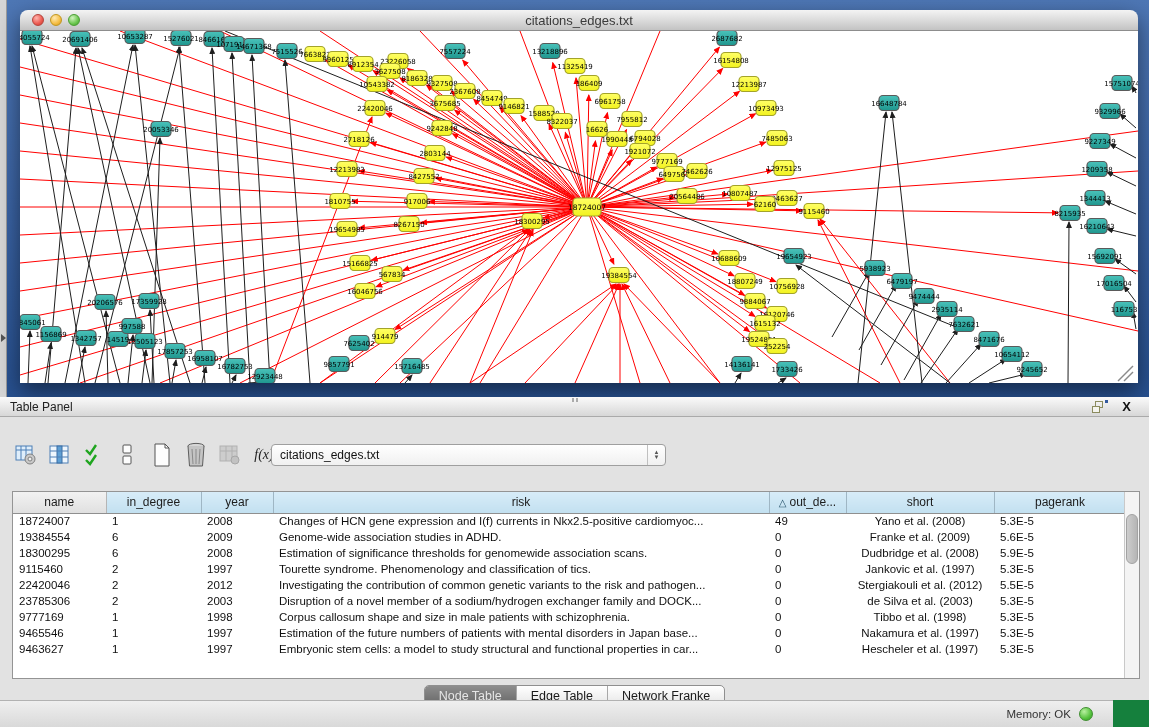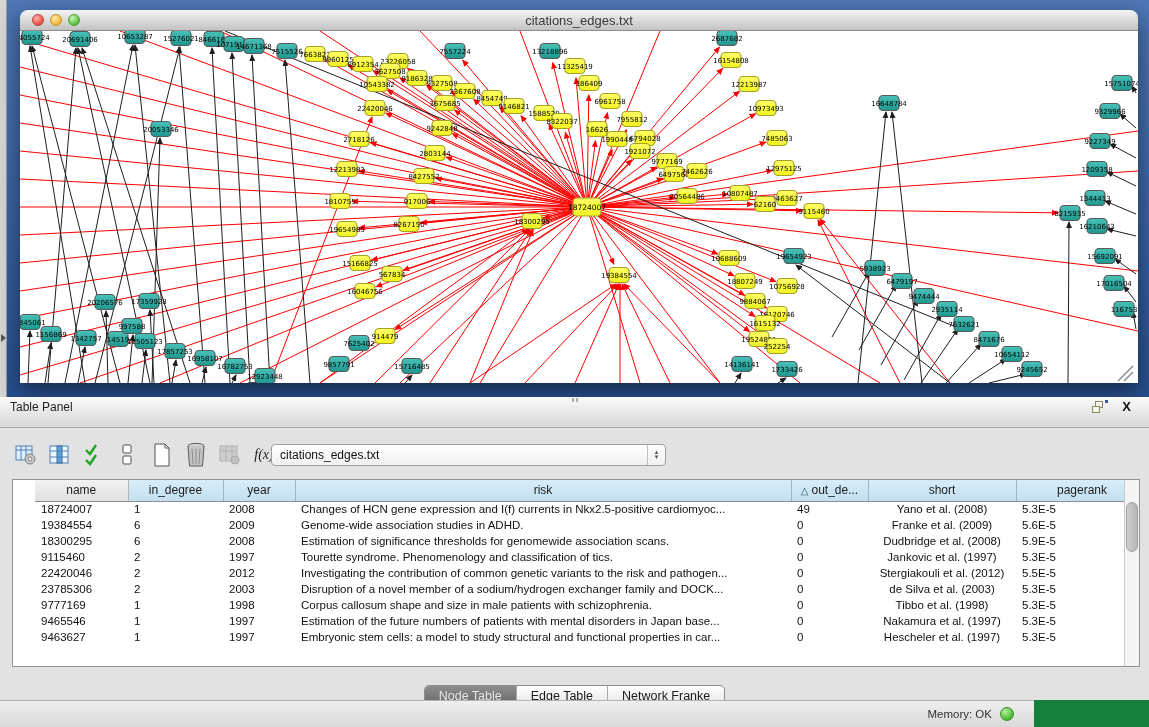--- a/index.html
+++ b/index.html
@@ -25,62 +25,62 @@
   .tl.red   { left:12px; background:radial-gradient(circle at 35% 30%,#ffb4ad,#ec5a50 60%,#c33b32); border:1px solid #b5443c;}
   .tl.yel   { left:30px; background:radial-gradient(circle at 35% 30%,#ffe9b0,#f5bd42 60%,#d0941f); border:1px solid #c1971f;}
   .tl.grn   { left:48px; background:radial-gradient(circle at 35% 30%,#d2f3c0,#6bc74f 60%,#3f9e2e); border:1px solid #4a9e33;}
   #win-title { position:absolute; left:0; top:3px; width:100%; text-align:center;
     font-size:13px; color:#3a3a3a; }
   #canvas { position:absolute; left:0; top:21px; width:1118px; height:352px; background:#ffffff; overflow:hidden; }
   #net-svg { display:block; }
 
   
   #table-panel { position:absolute; left:0; top:397px; width:1149px; height:303px; background:#e2e2e2; }
-  #panel-header { position:absolute; left:0; top:0; width:100%; height:31px;
+  #panel-header { position:absolute; left:0; top:0; width:100%; height:20px;
     background:linear-gradient(180deg,#fafafa,#d7d7d7); border-bottom:1px solid #aaa; }
   #panel-title { position:absolute; left:10px; top:3px; font-size:12px; color:#222; }
   #divider-dot { position:absolute; left:572px; top:1px; width:6px; height:4px;
     border-left:2px solid #9a9a9a; border-right:2px solid #9a9a9a; opacity:.8; }
   #float-btn { position:absolute; right:44px; top:4px; width:13px; height:12px; cursor:default; }
   #float-btn .sq1 { position:absolute; left:0; bottom:0; width:8px; height:7px; border:1px solid #8b8b5e; background:#f4f4ee;}
   #float-btn .sq2 { position:absolute; right:2px; top:0; width:8px; height:7px; border:1px solid #8b8b5e; }
   #float-btn .dot { position:absolute; right:-3px; top:-1px; width:3px; height:3px; background:#335a9e;}
   #close-btn { position:absolute; right:18px; top:2px; font-size:13px; font-weight:800; color:#111; }
 
   #toolbar { position:absolute; left:14px; top:40px; height:36px; display:flex; align-items:center; gap:10px; }
   .tb-icon { width:24px; height:26px; display:flex; align-items:center; justify-content:center; }
   .fx { font-family:"Liberation Serif", serif; font-style:italic; font-size:14px; color:#222; }
   #table-combo { position:absolute; left:271px; top:47px; width:395px; height:22px;
     background:linear-gradient(180deg,#ffffff,#f0f0f0); border:1px solid #9f9f9f; border-radius:4px;
     font-size:12px; color:#111; line-height:20px; padding-left:8px; }
   #combo-spin { position:absolute; right:0; top:0; width:18px; height:20px; border-left:1px solid #c0c0c0;
     display:flex; flex-direction:column; align-items:center; justify-content:center; color:#555; }
   #combo-spin span { font-size:6px; line-height:5px; }
 
-  #table-wrap { position:absolute; left:12px; top:82px; width:1128px; height:188px;
-    background:#fff; border:1px solid #949494; overflow:hidden;padding-left:22px; }
+  #table-wrap { position:absolute; left:12px; top:94px; width:1128px; height:188px;
+    background:#fff; border:1px solid #949494; overflow:hidden; }
   table { border-collapse:collapse; table-layout:fixed; width:1113px; }
   th { height:21px; font-size:12px; font-weight:normal; color:#1c1c1c; text-align:center;
     background:linear-gradient(180deg,#d7ecf8,#c2e0f0); border-right:1px solid #9fb6c4; border-bottom:1px solid #8f8f8f; overflow:hidden; white-space:nowrap;}
   th.first { background:linear-gradient(180deg,#f2f2f2,#e0e0e0); border-right:1px solid #b5b5b5; }
   td { height:16px; font-size:11.5px; color:#101010; padding:0 0 0 6px; white-space:nowrap; overflow:hidden; }
   td.c-center { text-align:center; padding:0; }
   .sort-tri { color:#27536b; font-size:10px; margin-right:3px; }
   #vscroll { position:absolute; right:0; top:0; width:15px; height:186px; background:#f4f4f4; border-left:1px solid #c9c9c9; }
   #vthumb { position:absolute; left:1px; top:22px; width:12px; height:50px; border-radius:6px;
     background:linear-gradient(90deg,#cdcdcd,#b5b5b5); border:1px solid #a2a2a2; }
 
   #tab-row { position:absolute; left:0; top:288px; width:100%; display:flex; justify-content:center; }
   #seg { display:inline-flex; border:1px solid #8f8f8f; border-radius:5px; overflow:hidden; height:21px;
     background:linear-gradient(180deg,#ffffff,#e6e6e6); box-shadow:0 1px 0 rgba(255,255,255,.7);}
   .seg-btn { padding:0 14px; font-size:12.5px; color:#1a1a1a; line-height:20px; border-right:1px solid #a8a8a8; }
   .seg-btn:last-child { border-right:none; }
   .seg-btn.active { background:linear-gradient(180deg,#8d8d8d,#676767); color:#e6e6e6; }
 
-  #status-bar { position:absolute; left:0; top:700px; width:1034px; height:27px;
+  #status-bar { position:absolute; left:0; top:700px; width:1113px; height:27px;
     background:linear-gradient(180deg,#efefef,#d9d9d9); border-top:1px solid #b2b2b2; }
   #mem-label { position:absolute; right:42px; top:7px; font-size:11.5px; color:#333; }
   #mem-dot { position:absolute; right:20px; top:6px; width:14px; height:14px; border-radius:50%;
     background:radial-gradient(circle at 35% 30%,#b8f0a0,#56c23e 60%,#2f9a22); border:1px solid #3f8f30; }
 </style>
 </head>
 <body>
 
 <div id="screen">
 

